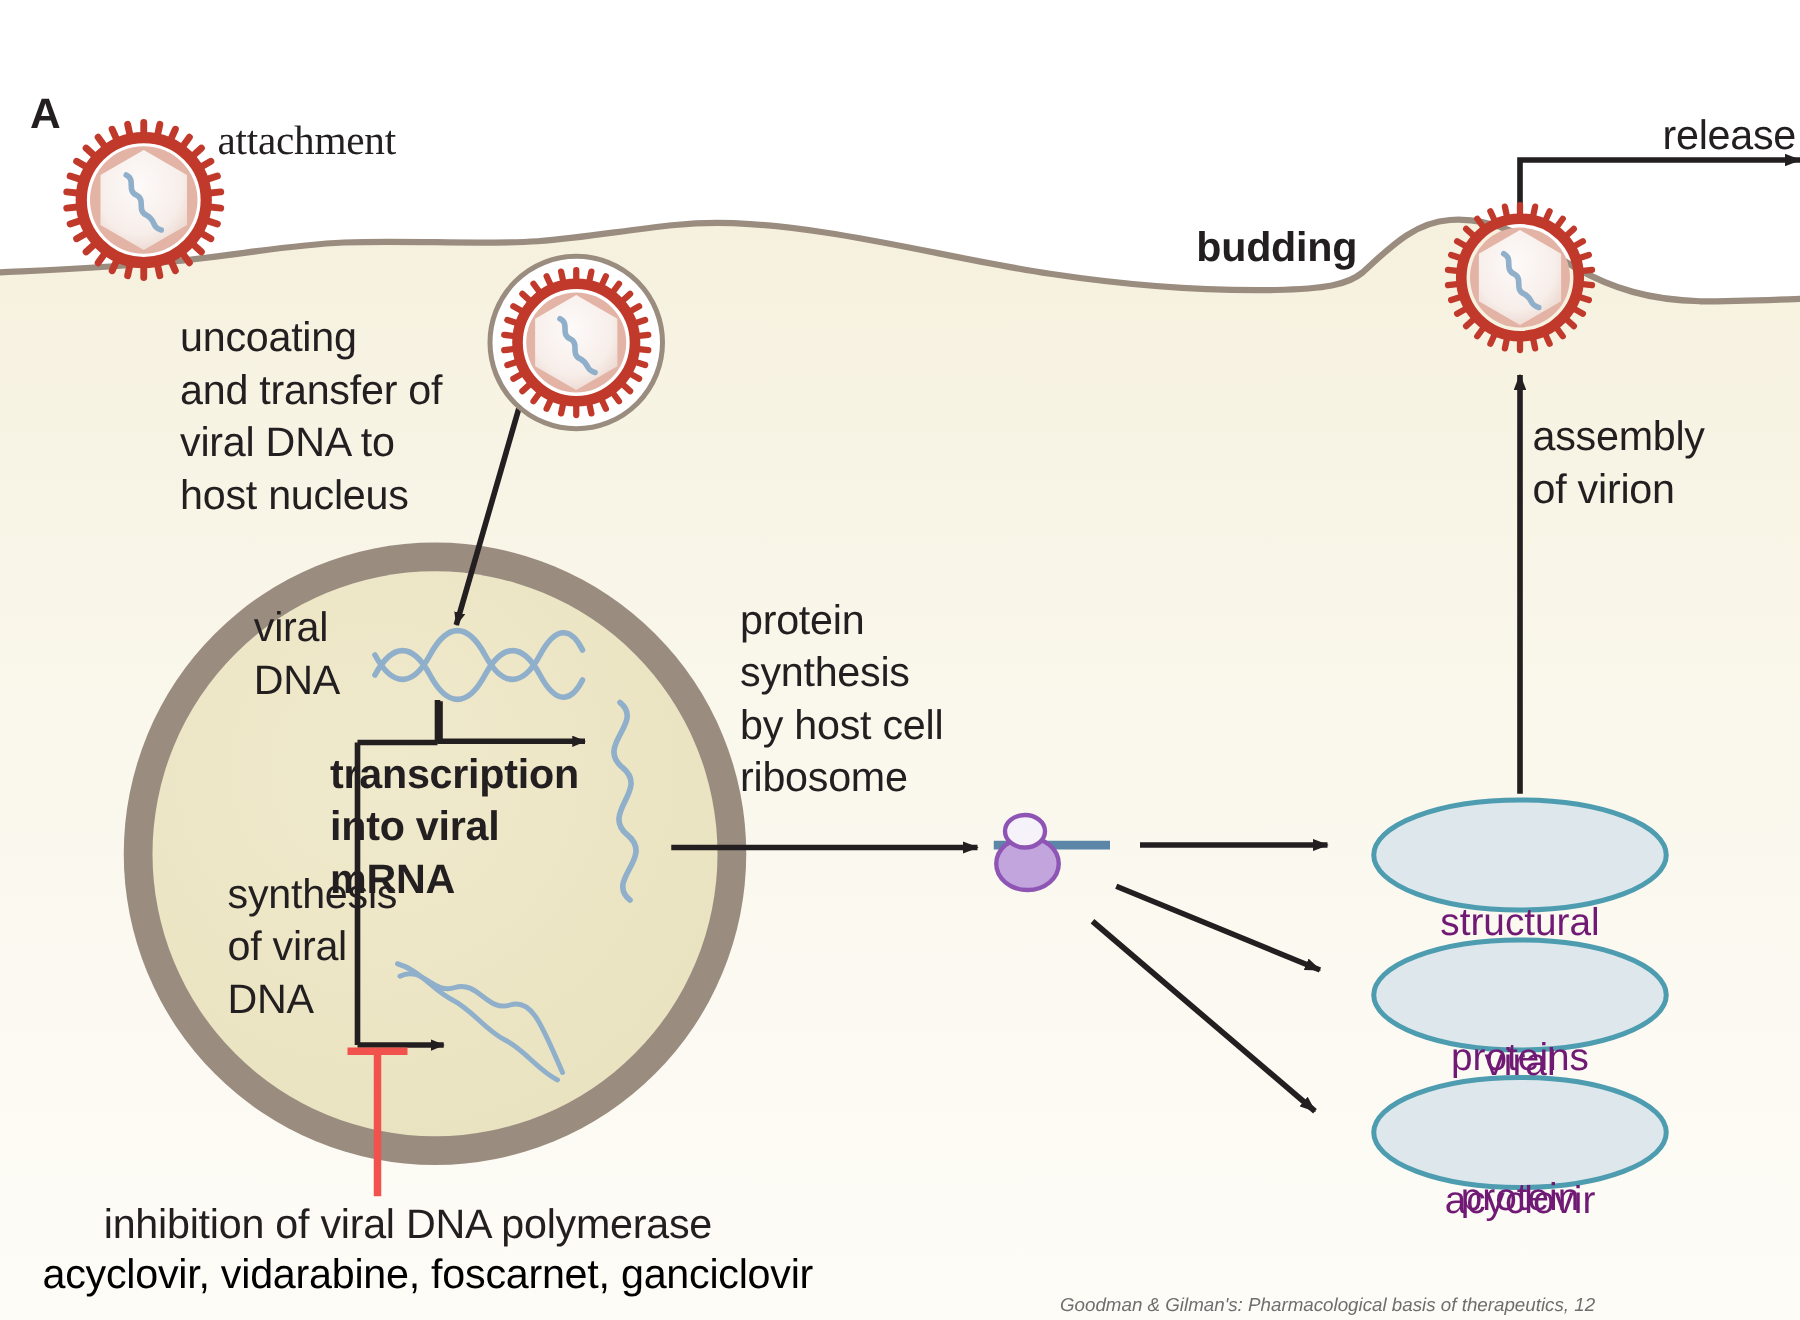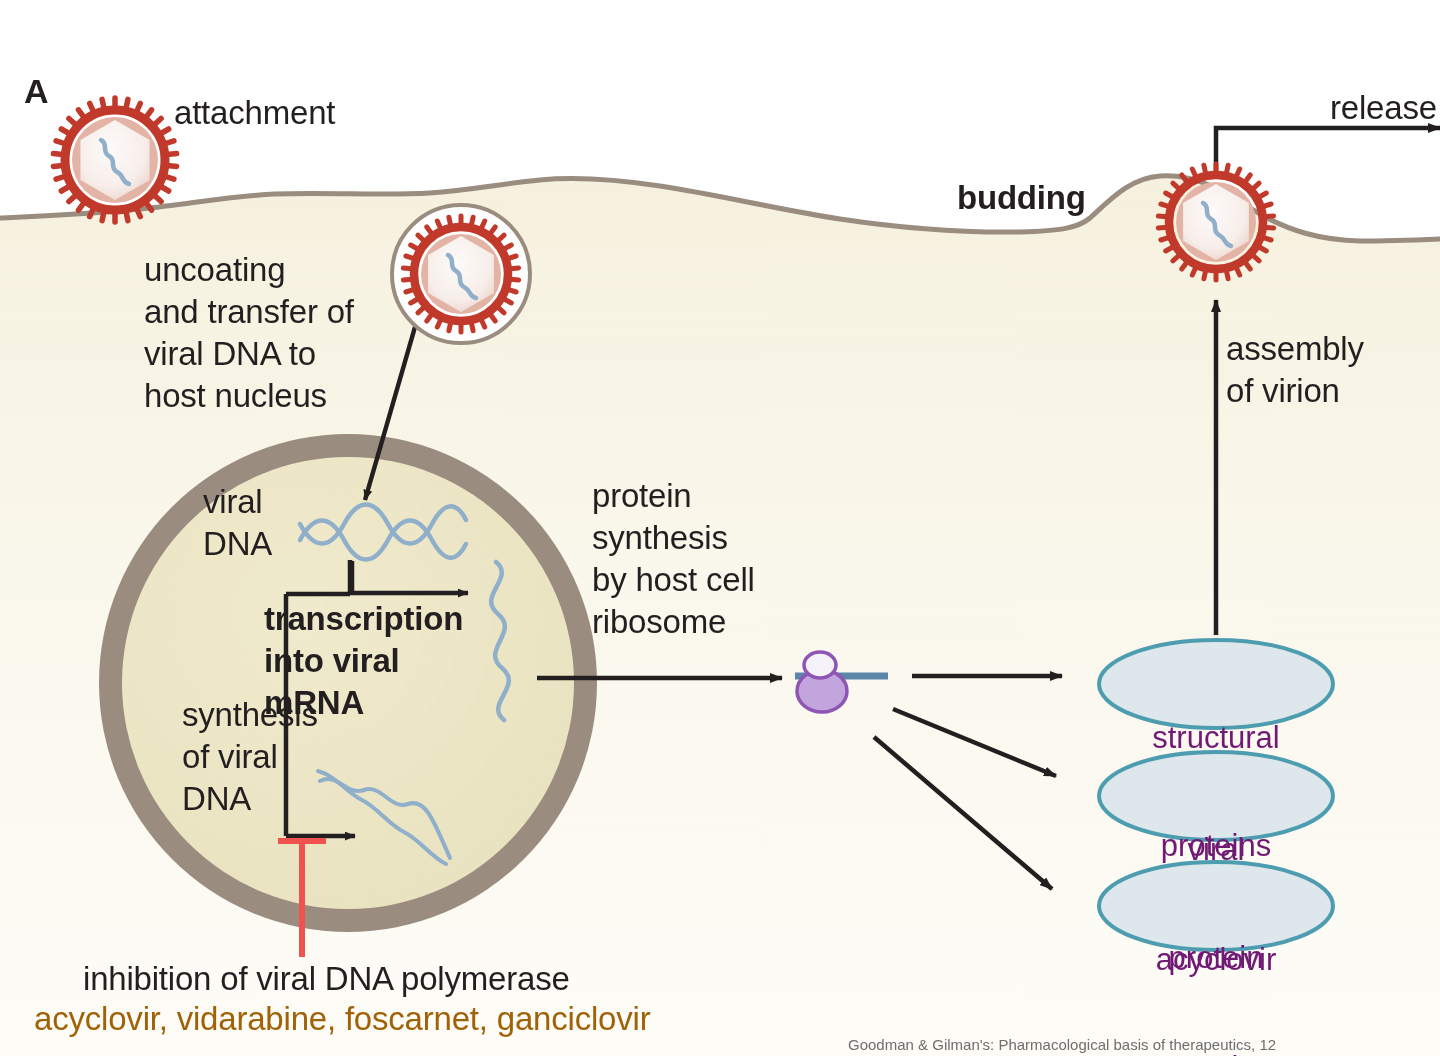--- a/index.html
+++ b/index.html
@@ -30,27 +30,28 @@
     font-size: 33px;
     line-height: 42px;
     white-space: pre;
     letter-spacing: -0.2px;
   }
   .lbl.panel {
     font-weight: bold;
     font-size: 34px;
   }
   .lbl.red {
-    color: #a16207;
+    color: #000000;
   }
   .lbl.cite {
     color: #6e6e6e;
     font-size: 15px;
     line-height: 18px;
     letter-spacing: 0px;
+    font-style: italic;
   }
   .oval-text {
     position: absolute;
     text-align: center;
     color: #701a75;
     font-size: 31px;
     line-height: 36px;
     white-space: pre;
   }
 </style>
@@ -289,21 +290,21 @@
       </g>
       <circle cx="0" cy="0" r="47" fill="none" stroke="#c0392b" stroke-width="8.5"></circle>
       <circle cx="0" cy="0" r="40" fill="#e3b3a6"></circle>
       <polygon points="0,-38 32.9,-19 32.9,19 0,38 -32.9,19 -32.9,-19" fill="url(#capGrad)"></polygon>
       <path d="M-13,-19 C-5,-15 -13,-7 -5,-3 C3,1 -5,9 3,13 C11,17 7,22 15,24" fill="none" stroke="#8fafcb" stroke-width="4.5" stroke-linecap="round"></path>
     </g>
   </svg>
 
   <div class="lbl panel" style="left:24px; top:70px;">A</div>
 
-  <div class="lbl" style="left:174px; top:92px;">attachment</div>
+  <div class="lbl" style="left:174px; top:92px;font-family:Liberation Serif, serif;">attachment</div>
 
   <div class="lbl" style="left:144px; top:249px;">uncoating
 and transfer of
 viral DNA to
 host nucleus</div>
 
   <div class="lbl" style="left:203px; top:481px;">viral
 DNA</div>
 
   <div class="lbl" style="left:264px; top:598px;font-weight:bold;">transcription

